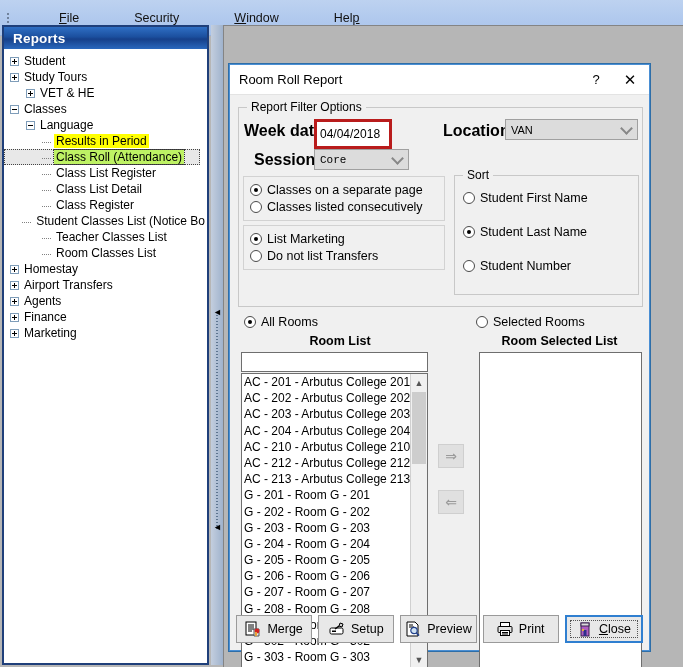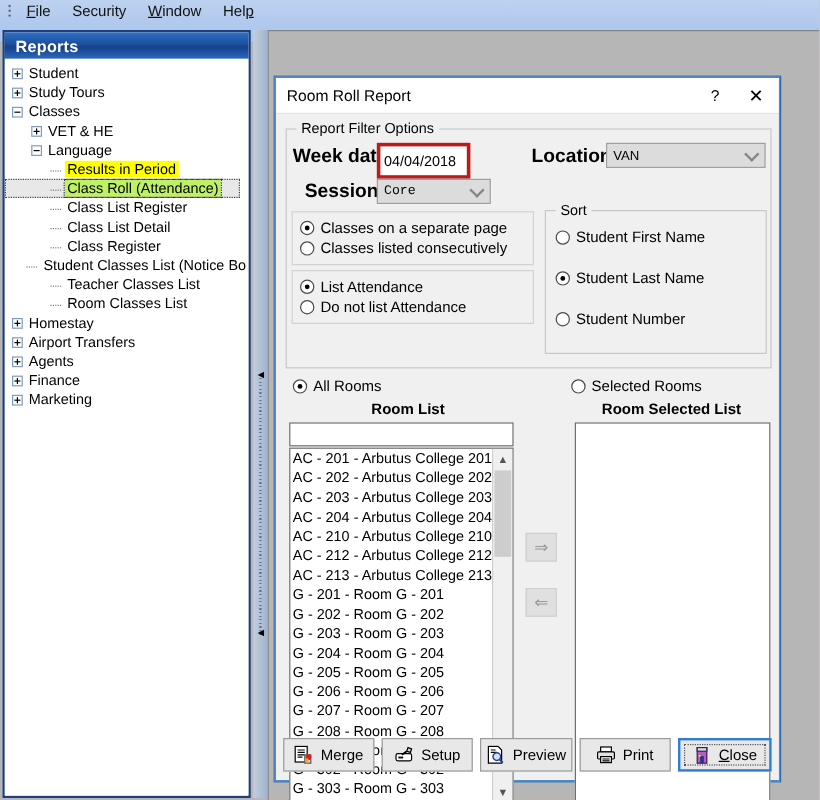--- a/index.html
+++ b/index.html
@@ -17,21 +17,21 @@
     background: #b6b6b6;
     overflow: hidden;
   }
 
   
   .menubar {
     position: absolute; left: 0; top: 0;
     width: 683px; height: 36px;
     background: linear-gradient(to bottom, #bdd2f0 0%, #b2caee 50%, #a9c3ea 100%);
     border-bottom: 1px solid #9cb4d8;
-    display: flex; 
+    display: flex; align-items: center; gap: 37px;
   }
   .grip {
     width: 10px; height: 18px; margin-left: 3px;
     display: flex; flex-direction: column; justify-content: center;
     align-items: center; gap: 2px;
   }
   .grip i { display:block; width: 2px; height: 2px; background: #5a6a80; border-radius: 50%; }
   .menuitem {
     padding: 2px 9px; font-size: 12.5px; color: #111;
     font-family: "Liberation Sans", sans-serif;
@@ -282,28 +282,28 @@
           <span class="indent" style="width: 6px;"></span>
           <span class="expander plus"></span>
           <span class="tlabel">Student</span>
         </div>
         <div class="tnode">
           <span class="indent" style="width: 6px;"></span>
           <span class="expander plus"></span>
           <span class="tlabel">Study Tours</span>
         </div>
         <div class="tnode">
+          <span class="indent" style="width: 22px;"></span>
+          <span class="expander plus"></span>
+          <span class="tlabel">VET &amp; HE</span>
+        </div>
+        <div class="tnode">
           <span class="indent" style="width: 6px;"></span>
           <span class="expander"></span>
           <span class="tlabel">Classes</span>
-        </div>
-        <div class="tnode">
-          <span class="indent" style="width: 22px;"></span>
-          <span class="expander plus"></span>
-          <span class="tlabel">VET &amp; HE</span>
         </div>
         <div class="tnode">
           <span class="indent" style="width: 22px;"></span>
           <span class="expander"></span>
           <span class="tlabel">Language</span>
         </div>
         <div class="tnode">
           <span class="indent" style="width: 38px;"></span>
           <span class="leafdash"></span>
           <span class="tlabel" style="background: rgb(255, 255, 0);">Results in Period</span>
@@ -413,25 +413,25 @@
         </div>
         <div class="radio" style="margin:1px 0 0 6px;">
           <span class="rd"></span>
           <span>Classes listed consecutively</span>
         </div>
       </div>
 
       <div class="panel-sunken" style="position:absolute; left:13px; top:130px; width:202px; height:45px;">
         <div class="radio" style="margin:5px 0 0 6px;">
           <span class="rd on"></span>
-          <span>List Attendance</span>
+          <span>List Marketing</span>
         </div>
         <div class="radio" style="margin:1px 0 0 6px;">
           <span class="rd"></span>
-          <span>Do not list Attendance</span>
+          <span>Do not list Transfers</span>
         </div>
       </div>
 
       <div class="groupbox" style="left:224px; top:80px; width:185px; height:120px;">
         <div class="legend">Sort</div>
         <div class="radio" style="margin:14px 0 0 8px;">
           <span class="rd"></span>
           <span>Student First Name</span>
         </div>
         <div class="radio" style="margin:18px 0 0 8px;">

